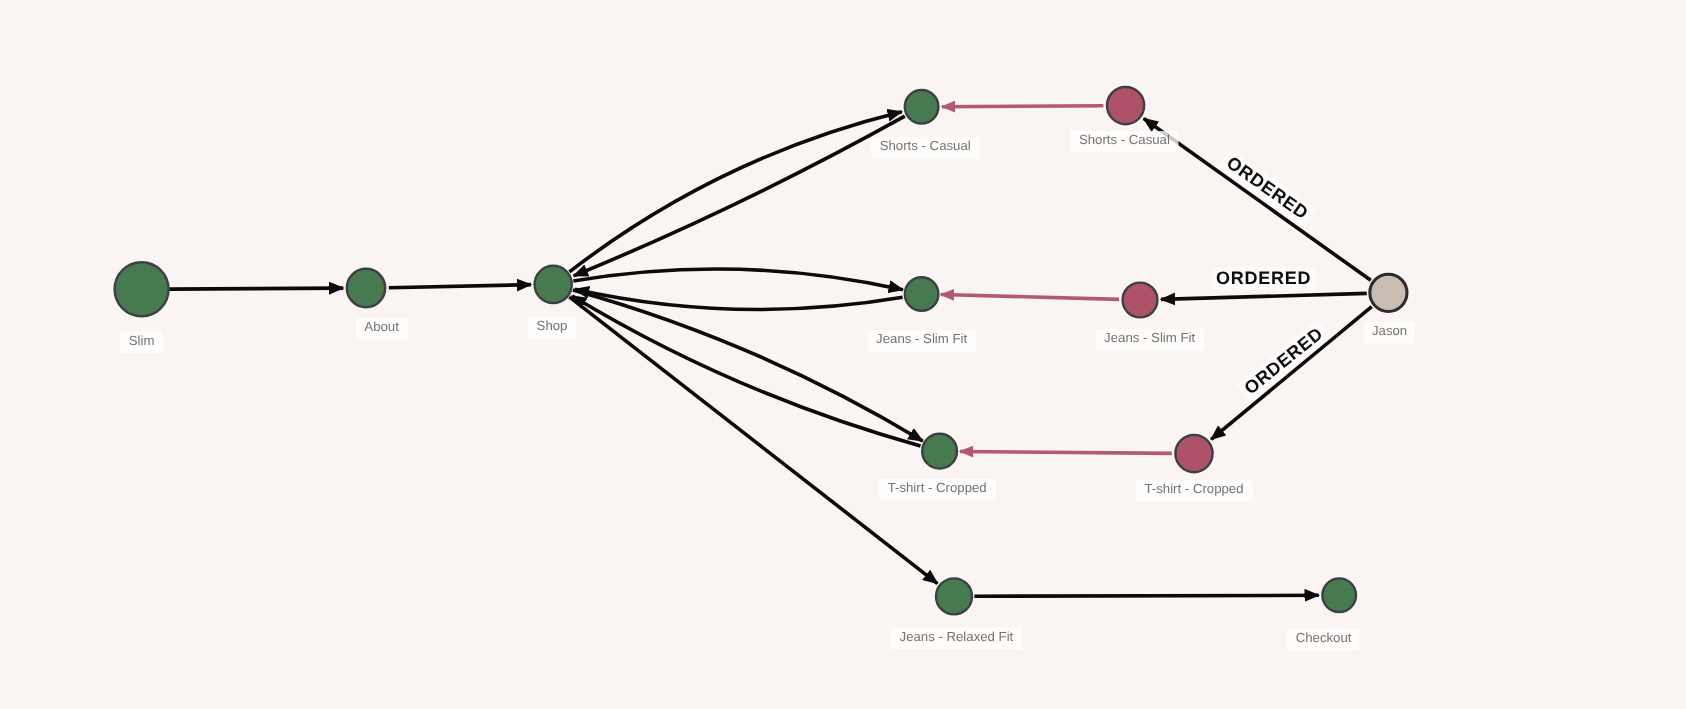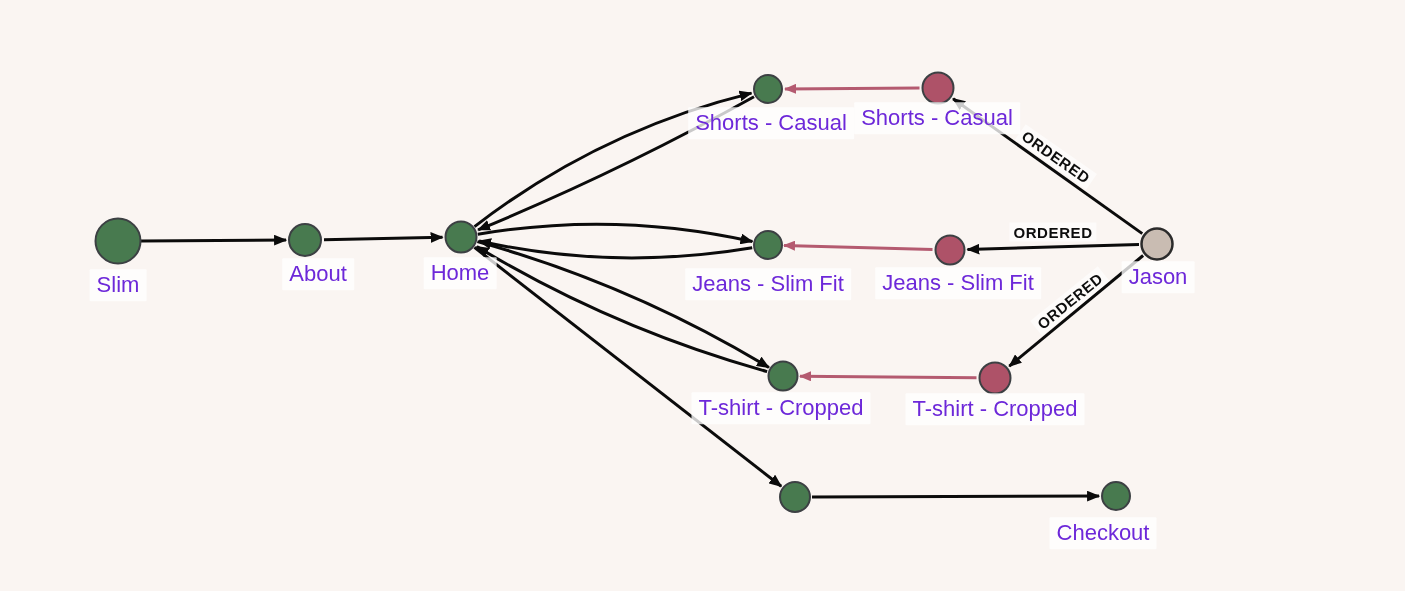--- a/index.html
+++ b/index.html
@@ -7,22 +7,22 @@
     width:1405px;height:591px;position:relative;overflow:hidden;
     background:#faf5f2;
     font-family:"Liberation Sans", sans-serif;
   }
   #canvas-wrap{position:absolute;inset:0;}
   svg{position:absolute;left:0;top:0;}
   .node-label{
     position:absolute;
     transform:translate(-50%,-50%);
     background:rgba(255,255,255,0.78);
-    color:#6d28d9;
-    font-size:22px;
+    color:#737373;
+    font-size:11px;
     line-height:1.25;
     padding:2px 7px;
     white-space:nowrap;
     border-radius:1px;
     z-index:3;
   }
   .rel-label{
     position:absolute;
     background:rgba(255,255,255,0.6);
     color:#0d0d0d;
@@ -94,27 +94,28 @@
       <circle class="node node-page" cx="783" cy="376" r="14.5"></circle>
       <circle class="node node-product" cx="995" cy="378" r="15.5"></circle>
       <circle class="node node-page" cx="795" cy="497" r="15"></circle>
       <circle class="node node-page" cx="1116" cy="496" r="14"></circle>
       <circle class="node node-user" cx="1157" cy="244" r="15.5"></circle>
     </g>
   </svg>
 
   <div class="node-label" style="left:118px;top:285px">Slim</div>
   <div class="node-label" style="left:318px;top:274px">About</div>
-  <div class="node-label" style="left:460px;top:273px">Home</div>
+  <div class="node-label" style="left:460px;top:273px">Shop</div>
   <div class="node-label" style="left:771px;top:123px">Shorts - Casual</div>
   <div class="node-label" style="left:937px;top:118px">Shorts - Casual</div>
   <div class="node-label" style="left:768px;top:284px">Jeans - Slim Fit</div>
   <div class="node-label" style="left:958px;top:283px">Jeans - Slim Fit</div>
   <div class="node-label" style="left:781px;top:408px">T-shirt - Cropped</div>
   <div class="node-label" style="left:995px;top:409px">T-shirt - Cropped</div>
+  <div class="node-label" style="left:797px;top:532px">Jeans - Relaxed Fit</div>
   <div class="node-label" style="left:1103px;top:533px">Checkout</div>
   <div class="node-label" style="left:1158px;top:277px">Jason</div>
 
   <div class="rel-label rot35" style="left:1056px;top:157px">ORDERED</div>
   <div class="rel-label rot0" style="left:1053px;top:232px">ORDERED</div>
   <div class="rel-label rotm39" style="left:1070px;top:301px">ORDERED</div>
 
 </div>
 
 </body></html>

